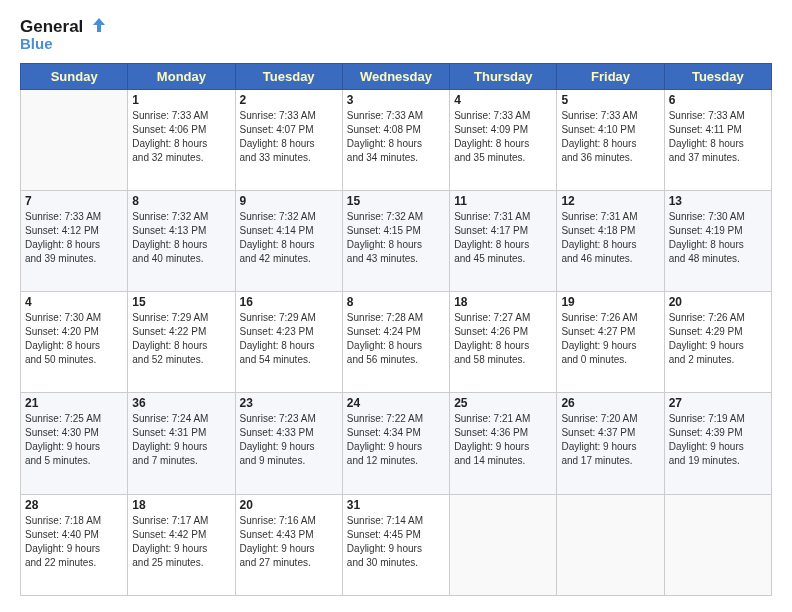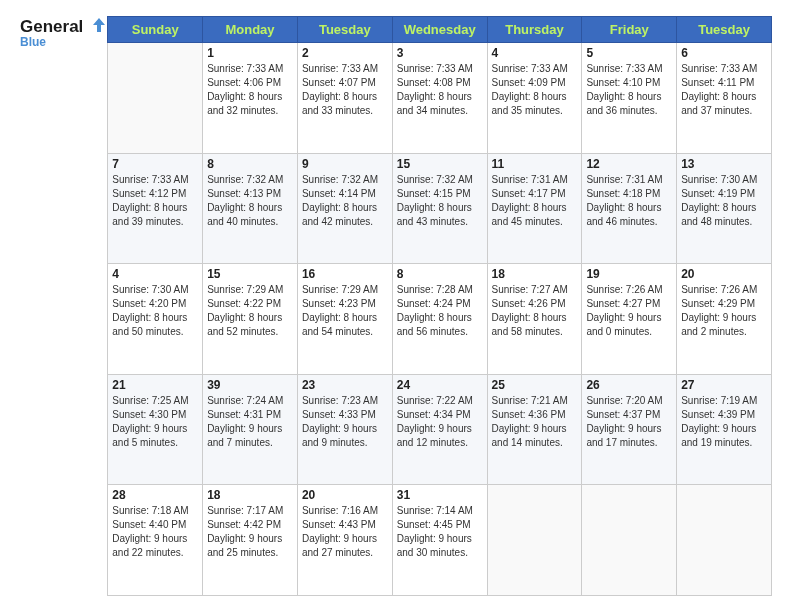--- a/index.html
+++ b/index.html
@@ -8,21 +8,21 @@
       height: 612px;
       font-family: Arial, sans-serif;
       background: #fff;
       overflow: hidden;
     }
     .page {
       width: 792px;
       height: 612px;
       padding: 16px 20px;
       display: flex;
-      flex-direction: row;
+      flex-direction: column;
     }
     .header {
       display: flex;
       justify-content: space-between;
       align-items: flex-start;
       margin-bottom: 10px;
     }
     .logo {
       display: flex;
       align-items: center;
@@ -42,21 +42,21 @@
     }
     .calendar {
       flex: 1;
       border: 1px solid #ccc;
       border-collapse: collapse;
       width: 100%;
       table-layout: fixed;
     }
     .calendar th {
       background: #3a6bbf;
-      color: #bef264;
+      color: #fef9c3;
       font-size: 13px;
       font-weight: bold;
       padding: 5px 4px;
       text-align: center;
       border: 1px solid #2d55a0;
     }
     .calendar td {
       border: 1px solid #ccc;
       vertical-align: top;
       padding: 3px 4px;
@@ -90,21 +90,21 @@
 <div class="page">
   <div class="header">
     <div class="logo">
 <div style="display:flex;flex-direction:column;align-items:flex-start;line-height:1.1">
   <div style="display:flex;align-items:center;gap:2px">
     <span style="font-size:17px;font-weight:bold;color:#1a1a1a;">General</span>
     <svg width="22" height="22" viewBox="0 0 22 22">
       <polygon points="14,2 20,9 16,9 16,16 12,16 12,9 8,9" fill="#4a8ed4"></polygon>
     </svg>
   </div>
-  <span style="font-size:12px;font-weight:bold;color:#4a8ed4;margin-top:-2px;">Blue</span>
+  <span style="font-size:15px;font-weight:bold;color:#4a8ed4;margin-top:-2px;">Blue</span>
 </div>
 </div>
     <div class="title-block">
       <div class="month-title"></div>
       <div class="location"></div>
     </div>
   </div>
 
   <table class="calendar">
     <thead>
@@ -205,21 +205,21 @@
             <span class="day-num">20</span>
             <div class="cell-info">Sunrise: 7:26 AM<br>Sunset: 4:29 PM<br>Daylight: 9 hours<br>and 2 minutes.</div>
           </td>
         </tr>
         <tr class="row-shaded">
           <td>
             <span class="day-num">21</span>
             <div class="cell-info">Sunrise: 7:25 AM<br>Sunset: 4:30 PM<br>Daylight: 9 hours<br>and 5 minutes.</div>
           </td>
           <td>
-            <span class="day-num">39</span>
+            <span class="day-num">36</span>
             <div class="cell-info">Sunrise: 7:24 AM<br>Sunset: 4:31 PM<br>Daylight: 9 hours<br>and 7 minutes.</div>
           </td>
           <td>
             <span class="day-num">23</span>
             <div class="cell-info">Sunrise: 7:23 AM<br>Sunset: 4:33 PM<br>Daylight: 9 hours<br>and 9 minutes.</div>
           </td>
           <td>
             <span class="day-num">24</span>
             <div class="cell-info">Sunrise: 7:22 AM<br>Sunset: 4:34 PM<br>Daylight: 9 hours<br>and 12 minutes.</div>
           </td>

